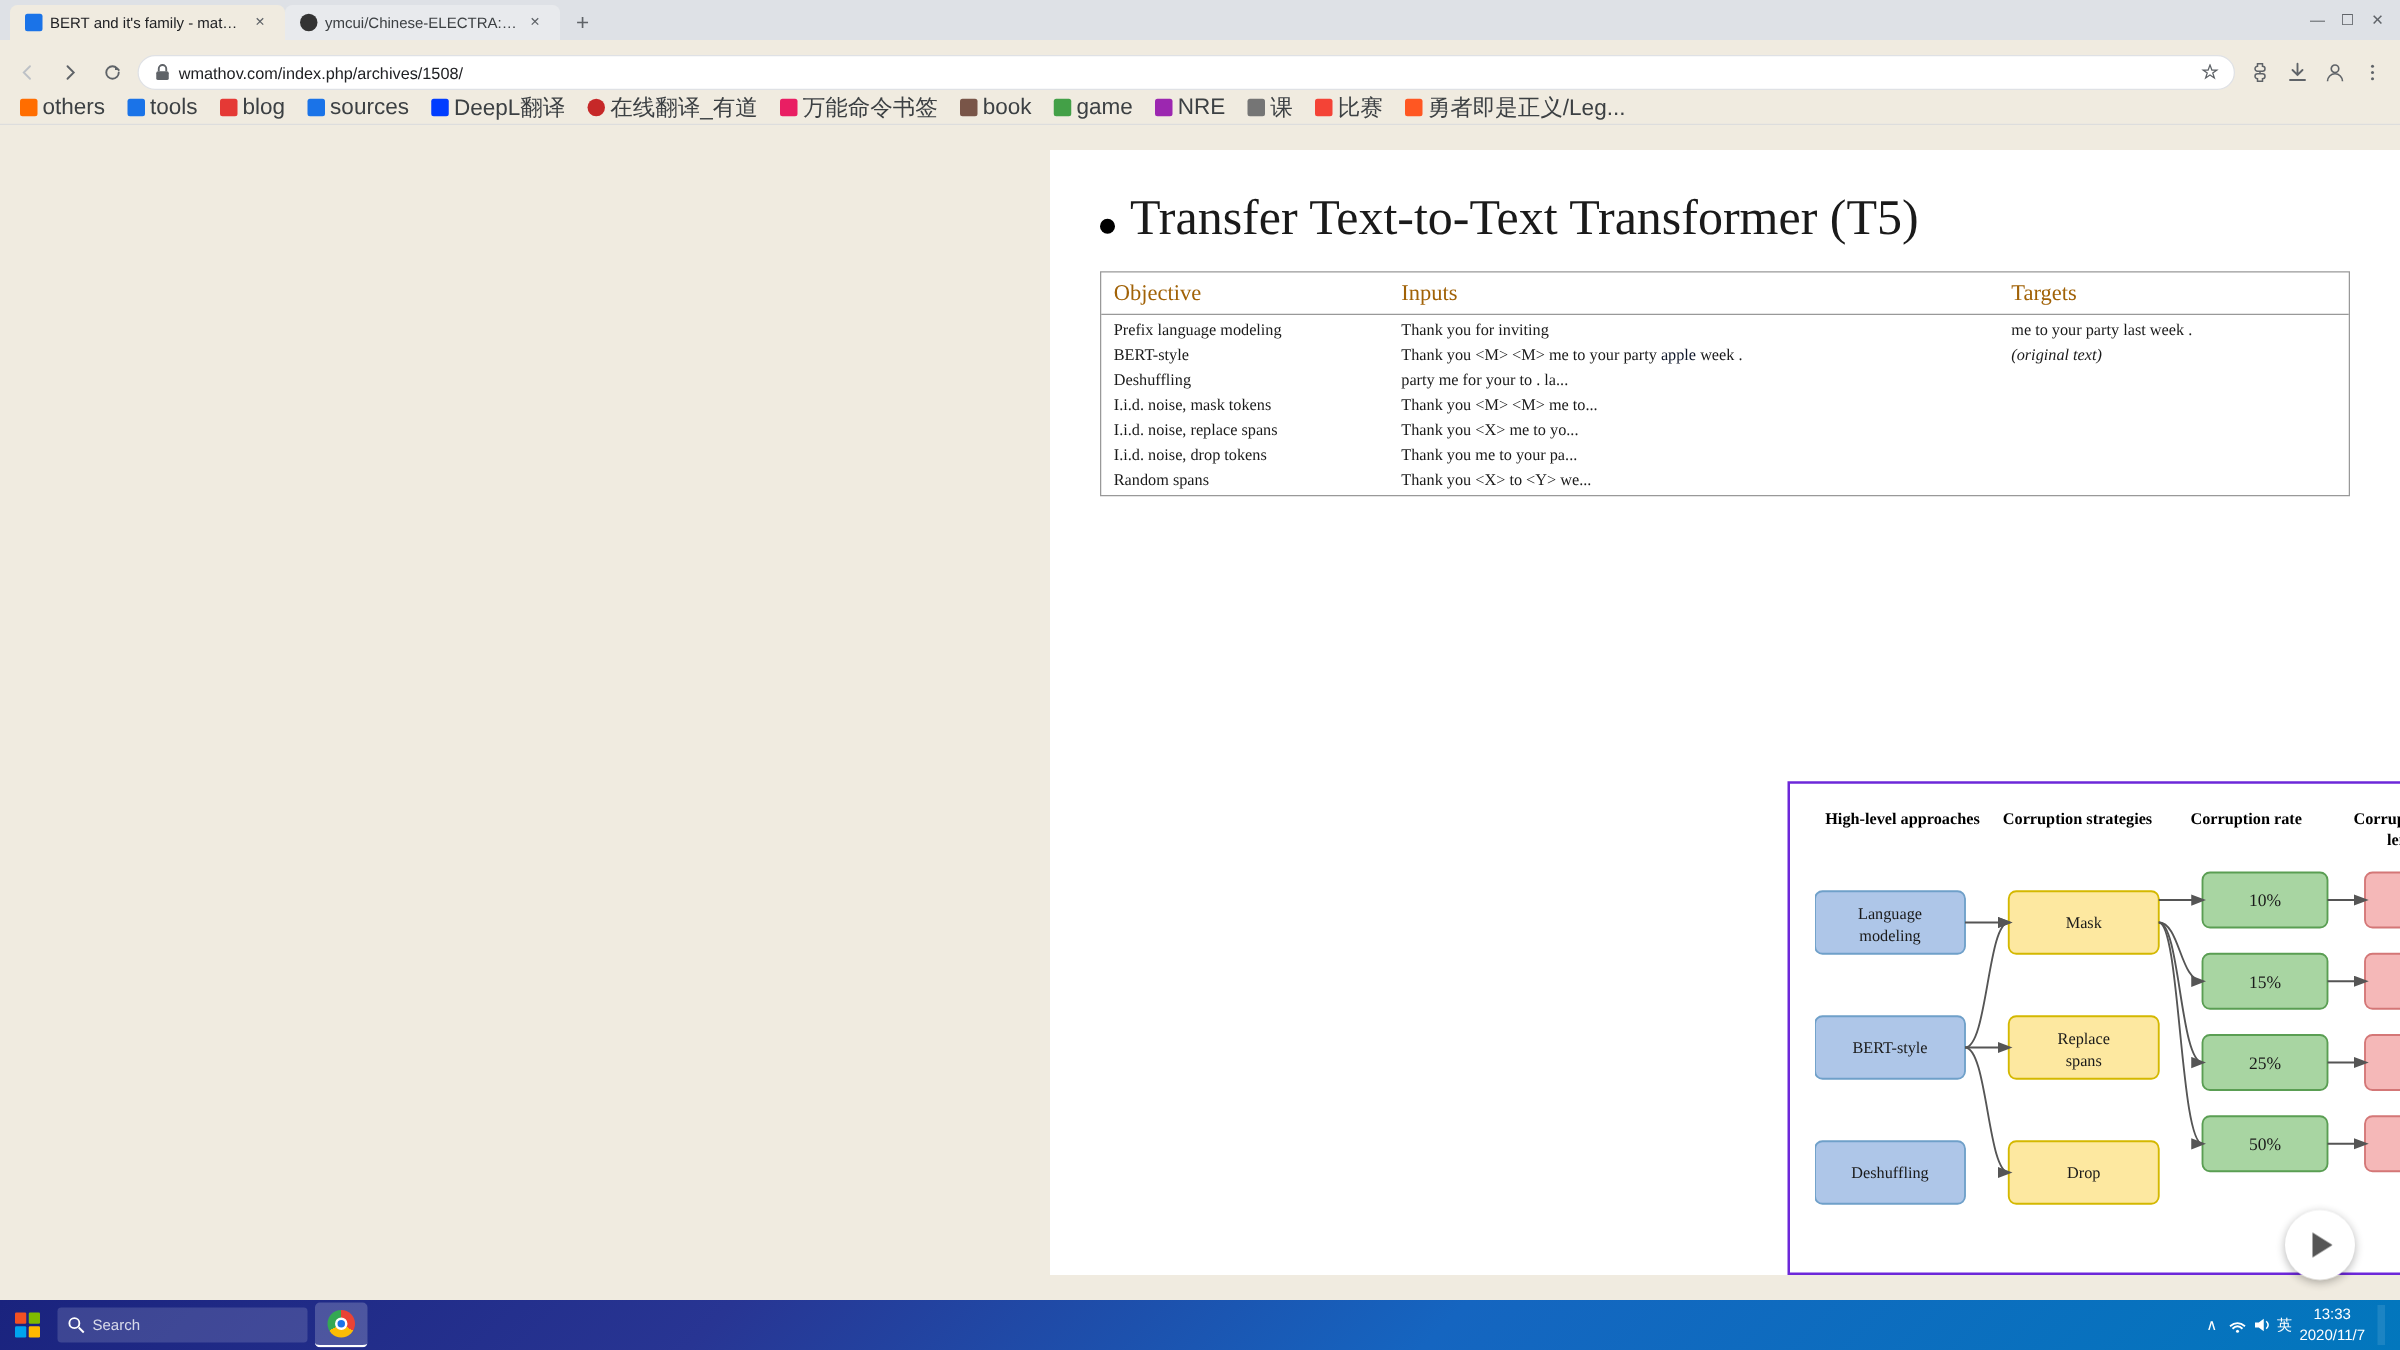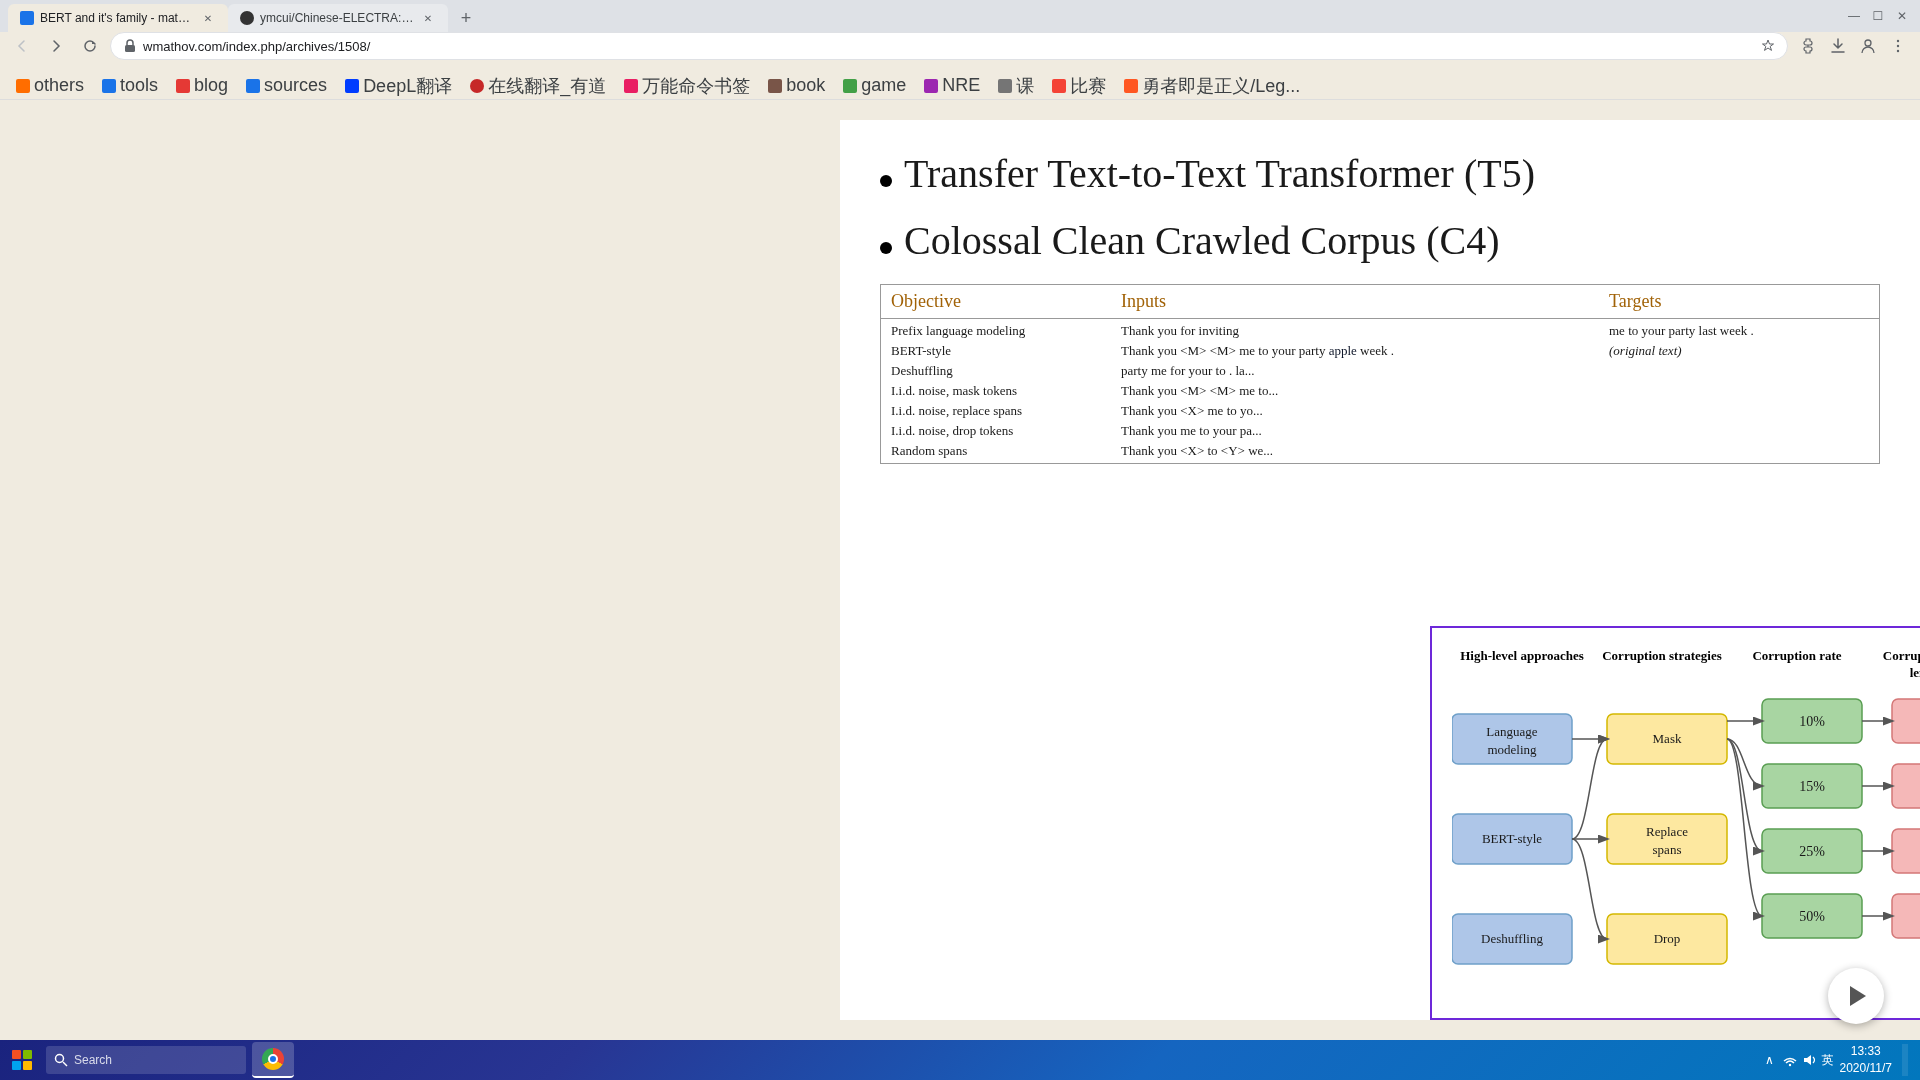--- a/index.html
+++ b/index.html
@@ -100,21 +100,21 @@
       color: #5f6368;
       cursor: pointer;
       border-radius: 3px;
     }
 
     
     .address-bar {
       height: 40px;
       background: #f0ebe0;
       display: flex;
-      align-items: flex-start;
+      align-items: flex-end;
       padding: 0 8px;
       gap: 6px;
     }
     .nav-btn {
       width: 28px;
       height: 28px;
       display: flex;
       align-items: center;
       justify-content: center;
       border-radius: 50%;
@@ -538,24 +538,20 @@
     <span>勇者即是正义/Leg...</span>
   </div>
 </div>
 
 <div class="content-area">
   <div class="slide-container">
 
     <div class="bullet-point">
       <div class="bullet-dot"></div>
       <span class="bullet-text">Transfer Text-to-Text Transformer (T5)</span>
-    </div>
-    <div class="bullet-point">
-      <div class="bullet-dot"></div>
-      <span class="bullet-text">Colossal Clean Crawled Corpus (C4)</span>
     </div>
 
     <div class="table-section">
       <div class="table-header">
         <div class="th">Objective</div>
         <div class="th">Inputs</div>
         <div class="th">Targets</div>
       </div>
       <div class="table-body">
 

